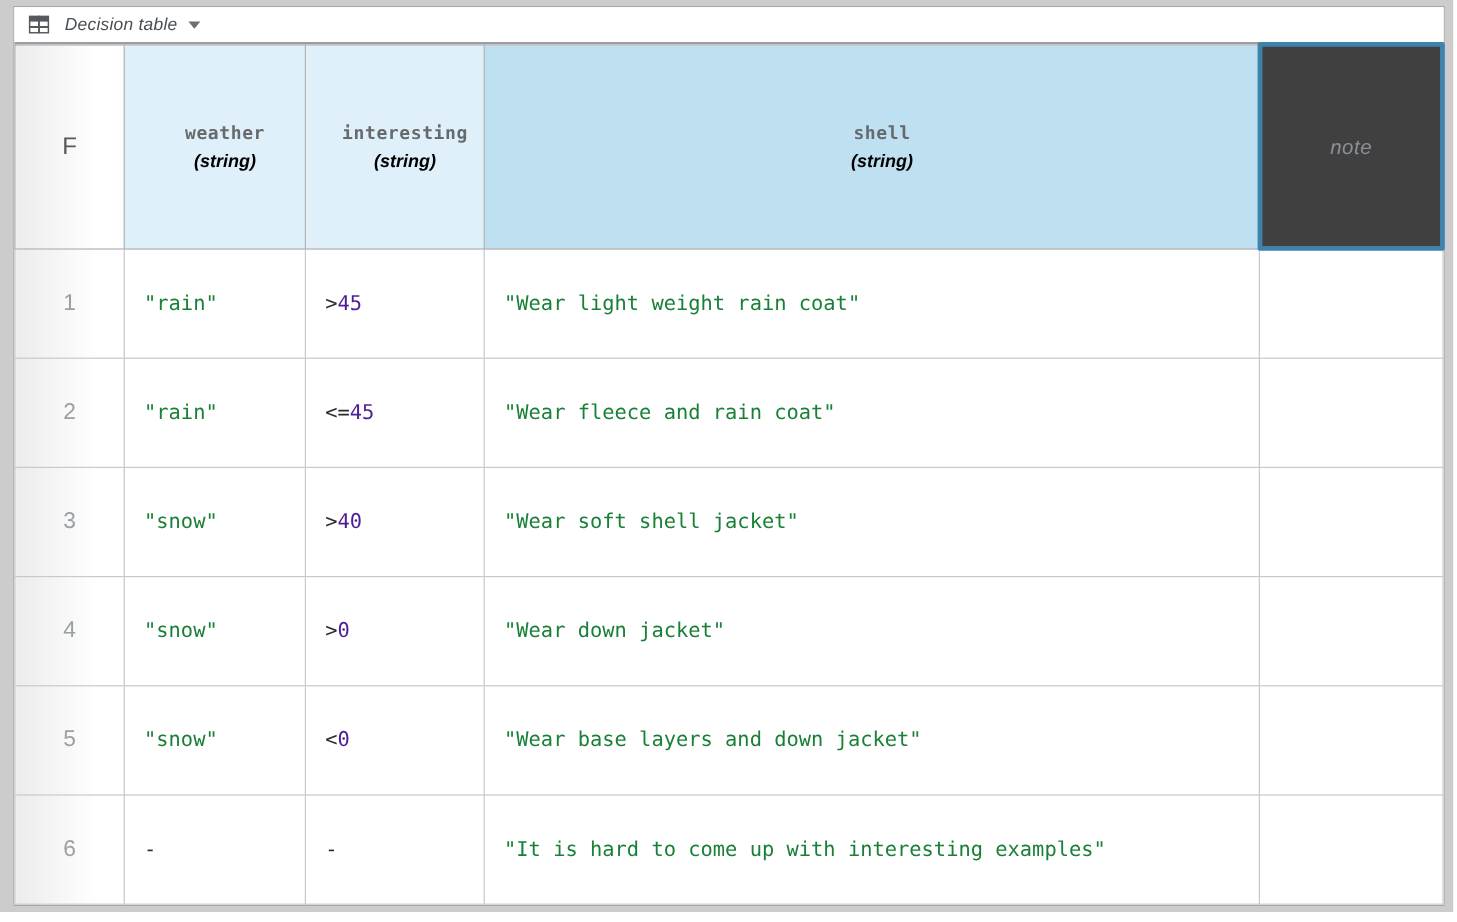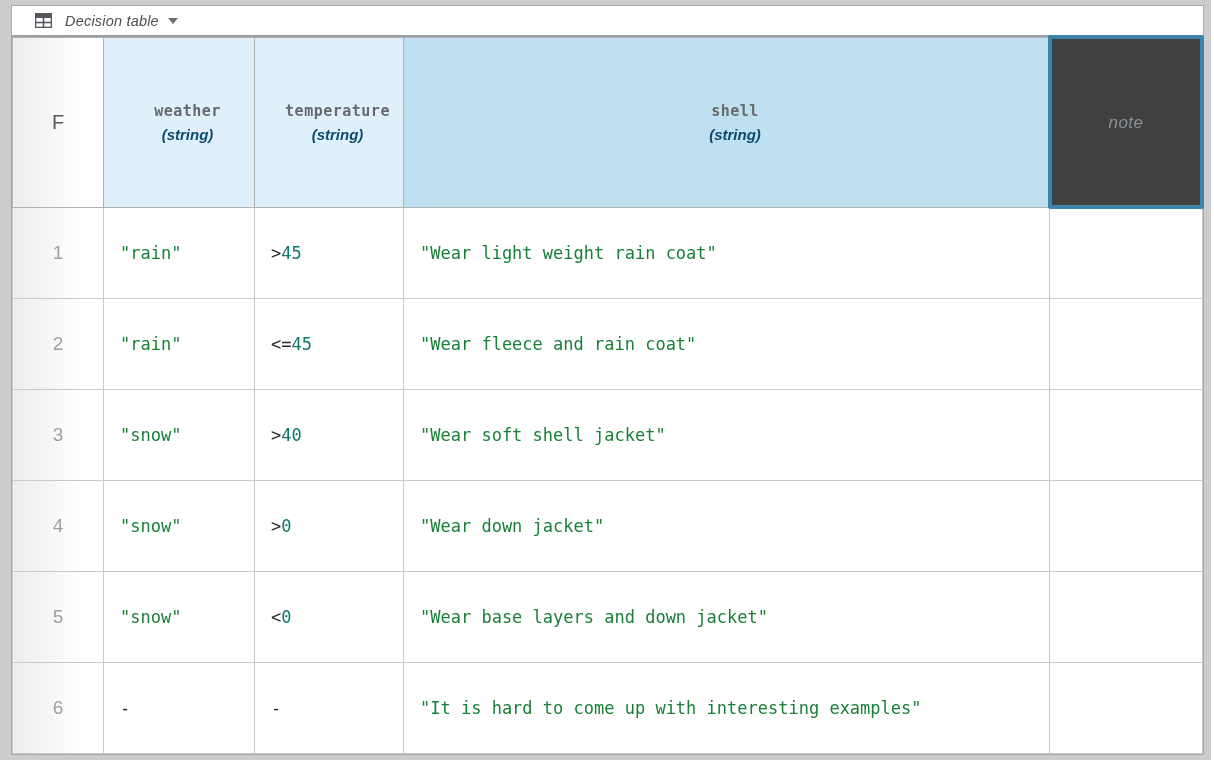--- a/index.html
+++ b/index.html
@@ -6,21 +6,21 @@
   html, body { width: 1214px; height: 768px; background: #ffffff; overflow: hidden;
                font-family: "Liberation Sans", sans-serif; }
 
   .frame { position: absolute; left: 0; top: 0; width: 1211px; height: 760px;
            background: #cccccc; }
 
   .panel { position: absolute; left: 11px; top: 5px; width: 1193px;
            background: #ffffff; border: 1px solid #a8a8a8; }
 
   
-  .topbar { height: 31px; display: flex; align-items: center; padding-left: 23px;
+  .topbar { height: 31px; display: flex; align-items: center; padding-left: 12px;
             background: #ffffff; border-bottom: 2px solid #989ea4; cursor: pointer; }
   .tbl-icon { width: 17px; height: 15px; margin-right: 13px; display: inline-block; }
   .title { font-style: italic; font-size: 14.5px; color: #4a4f54; letter-spacing: .2px; }
   .caret { margin-left: 9px; width: 0; height: 0; border-left: 5px solid transparent;
            border-right: 5px solid transparent; border-top: 6px solid #6b7075; }
 
   
   table { border-collapse: collapse; table-layout: fixed; width: 1190px; }
   col.c-num { width: 91px; } col.c-in1 { width: 151px; } col.c-in2 { width: 149px; }
   col.c-out { width: 646px; } col.c-note { width: 153px; }
@@ -31,33 +31,33 @@
   th.hd-num { background: linear-gradient(90deg, #ececec 0%, #ffffff 75%);
               color: #55595d; font-size: 20px; }
   th.hd-in  { background: #e0f0fb; }
   th.hd-out { background: #bfe0f0; }
   th.hd-note{ background: #404040; position: relative; font-style: italic; }
   .sel-overlay { position: absolute; left: -2px; top: -3px; right: -2px; bottom: -2px;
                  border: 4px solid #3f83ac; border-radius: 2px; pointer-events: none; }
 
   .col-name { font-family: "DejaVu Sans Mono", monospace; font-weight: bold;
               font-size: 15px; color: #666a6d; letter-spacing: .5px; }
-  .col-type { font-style: italic; font-weight: bold; font-size: 15px; color: #0c4a6e;
+  .col-type { font-style: italic; font-weight: bold; font-size: 15px; color: #000000;
               margin-top: 6px; font-family: "Liberation Sans", sans-serif; }
   .hd-stack { display: flex; flex-direction: column; align-items: center; padding-left: 17px; }
   .note-label { font-size: 17px; color: #8b9196; letter-spacing: .5px; }
 
   tbody td { height: 91px; background: #ffffff; }
   td.rownum { background: linear-gradient(90deg, #ececec 0%, #ffffff 75%);
               text-align: center; font-size: 19px; color: #9aa0a3; }
   td.cell { padding-left: 16px; font-family: "DejaVu Sans Mono", monospace;
             font-size: 17px; }
   .t-str { color: #1a8038; }
   .t-op  { color: #2b2b2b; }
-  .t-num { color: #0f766e; }
+  .t-num { color: #4c1d95; }
 </style>
 </head>
 <body>
 
 <div class="frame"></div>
 
 <div class="panel">
 
   <div class="topbar">
     <svg class="tbl-icon" viewBox="0 0 17 15" xmlns="http://www.w3.org/2000/svg">
@@ -82,21 +82,21 @@
       <tr>
         <th class="hd-num">F</th>
         <th class="hd-in">
           <div class="hd-stack">
             <span class="col-name">weather</span>
             <span class="col-type">(string)</span>
           </div>
         </th>
         <th class="hd-in">
           <div class="hd-stack">
-            <span class="col-name">temperature</span>
+            <span class="col-name">interesting</span>
             <span class="col-type">(string)</span>
           </div>
         </th>
         <th class="hd-out">
           <div class="hd-stack">
             <span class="col-name">shell</span>
             <span class="col-type">(string)</span>
           </div>
         </th>
         <th class="hd-note">

